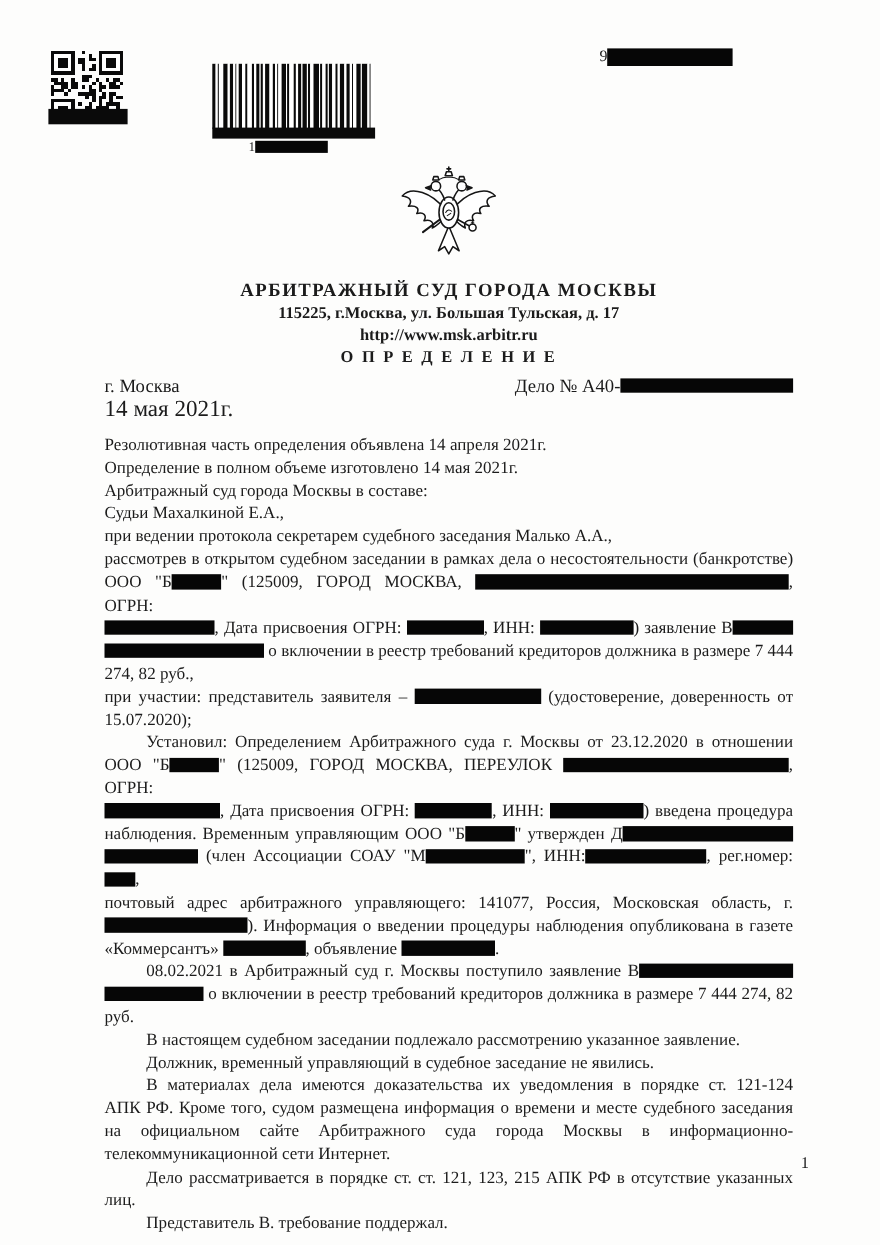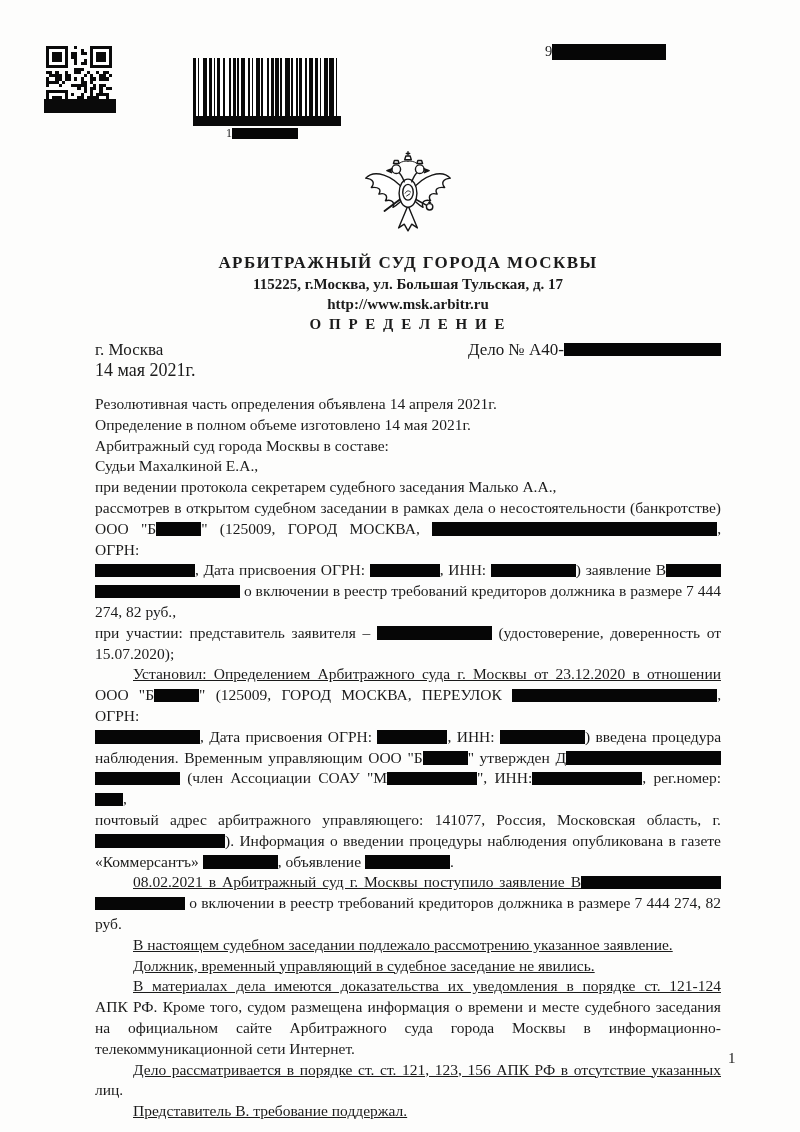--- a/index.html
+++ b/index.html
@@ -21,26 +21,26 @@
   .redact.big{height:16px;}
   
   .col{position:absolute;left:95px;top:150px;width:626px;}
   .center{text-align:center;}
   .eagle{margin:0 auto 6px auto;width:94px;height:92px;}
   .court-name{font-weight:bold;font-size:17px;letter-spacing:1.4px;line-height:22px;}
   .addr,.url{font-weight:bold;font-size:15px;line-height:20px;}
   .doctype{font-weight:bold;font-size:15px;letter-spacing:2px;line-height:21px;}
   .meta{display:flex;justify-content:space-between;align-items:center;margin-top:4px;font-size:17px;line-height:21px;}
   .meta .case{display:flex;align-items:center;white-space:nowrap;}
-  .date-line{font-size:18px;line-height:21px;margin-bottom:13px;}
+  .date-line{font-size:21px;line-height:21px;margin-bottom:13px;}
   
   .lines{font-size:15.5px;}
   .ln{line-height:20.8px;min-height:20.8px;text-align:left;}
   .ln.j{text-align:justify;text-align-last:justify;}
-  .ln.ind{padding-left:38px;text-decoration:underline;}
+  .ln.ind{padding-left:38px;}
   .ln.gap{margin-top:0;}
   .pageno{position:absolute;left:728px;top:1050px;font-size:15px;}
 </style>
 </head>
 <body>
 
 <div class="qr">
     <svg id="qrsvg" viewBox="0 0 21 21" shape-rendering="crispEdges">
       <rect x="9" y="0" width="1" height="1" fill="#0a0a0a"></rect>
       <rect x="11" y="1" width="1" height="1" fill="#0a0a0a"></rect>
@@ -316,19 +316,19 @@
       <div class="ln">«Коммерсантъ» <span class="redact" style="width: 75px;"></span>, объявление <span class="redact" style="width: 85px;"></span>.</div>
       <div class="ln j ind">08.02.2021 в Арбитражный суд г. Москвы поступило заявление В<span class="redact" style="width: 140px;"></span></div>
       <div class="ln j"><span class="redact" style="width: 90px;"></span> о включении в реестр требований кредиторов должника в размере 7 444 274, 82</div>
       <div class="ln">руб.</div>
       <div class="ln ind">В настоящем судебном заседании подлежало рассмотрению указанное заявление.</div>
       <div class="ln ind">Должник, временный управляющий в судебное заседание не явились.</div>
       <div class="ln j ind">В материалах дела имеются доказательства их уведомления в порядке ст. 121-124</div>
       <div class="ln j">АПК РФ. Кроме того, судом размещена информация о времени и месте судебного заседания</div>
       <div class="ln j">на официальном сайте Арбитражного суда города Москвы в информационно-</div>
       <div class="ln">телекоммуникационной сети Интернет.</div>
-      <div class="ln j ind">Дело рассматривается в порядке ст. ст. 121, 123, 156 АПК РФ в отсутствие указанных</div>
+      <div class="ln j ind">Дело рассматривается в порядке ст. ст. 121, 123, 215 АПК РФ в отсутствие указанных</div>
       <div class="ln">лиц.</div>
       <div class="ln ind">Представитель В. требование поддержал.</div>
     </div>
 </div>
 
 <div class="pageno">1</div>
 
 </body></html>

